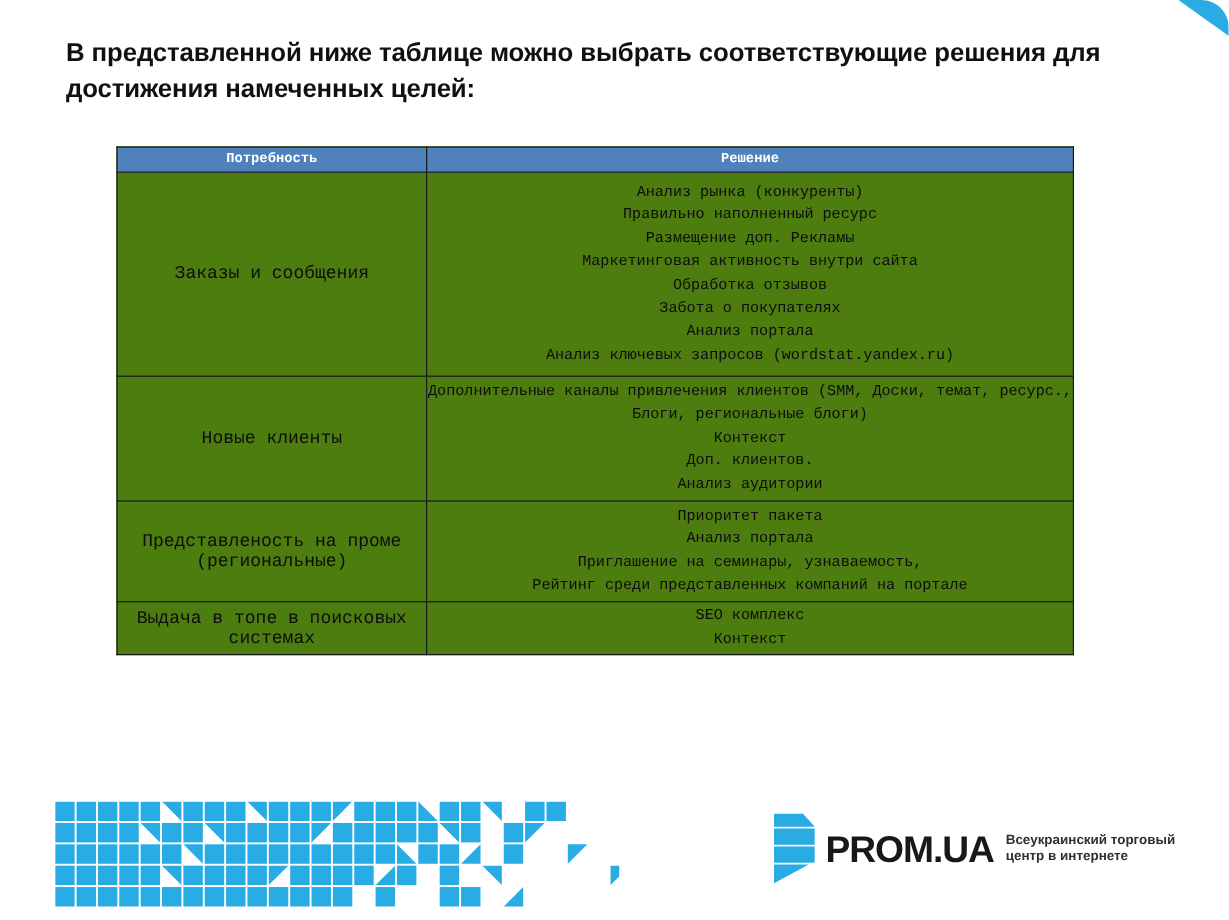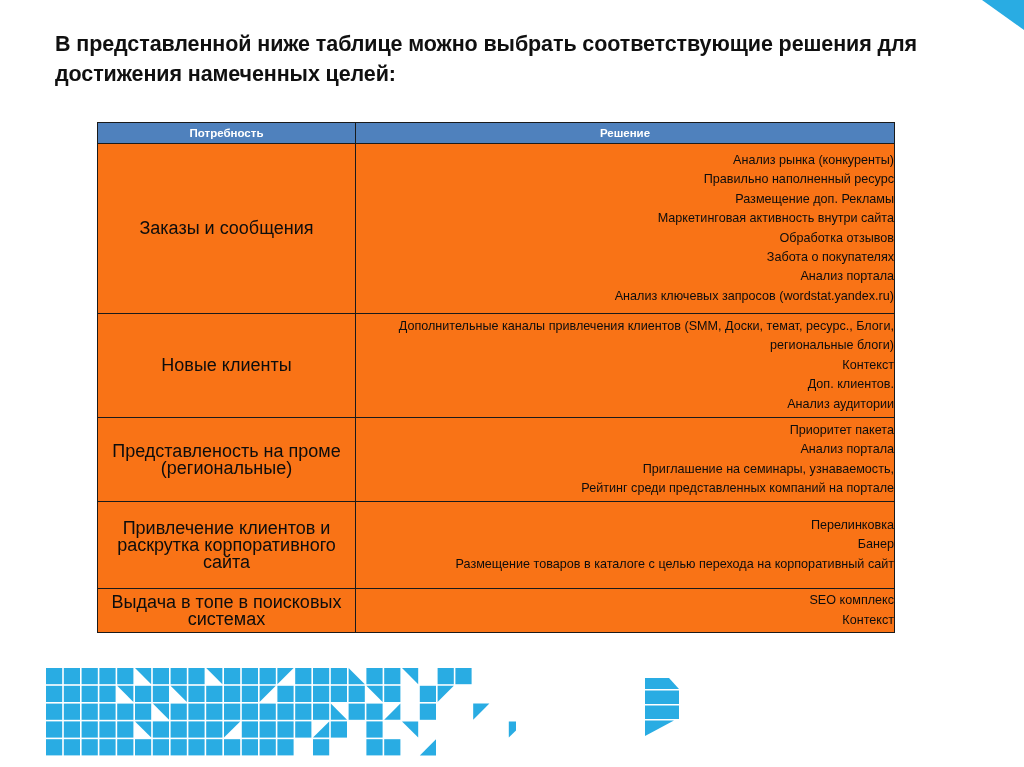--- a/index.html
+++ b/index.html
@@ -14,20 +14,21 @@
     font-family: "Liberation Sans", "DejaVu Sans", sans-serif;
     overflow: hidden;
     position: relative;
   }
   #slide {
     position: relative;
     width: 1024px;
     height: 767px;
     background: #ffffff;
     overflow: hidden;
+    border-radius: 23px;
   }
 
   
   .corner-triangle {
     position: absolute;
     top: 0;
     right: 0;
     width: 0;
     height: 0;
     border-top: 30px solid #29ace3;
@@ -51,21 +52,22 @@
   .table-wrap {
     position: absolute;
     left: 97px;
     top: 122px;
     width: 797px;
   }
   table.solutions {
     border-collapse: collapse;
     table-layout: fixed;
     width: 797px;
-    background: #f97316;
+    background: #4d7c0f;
+    font-family: Liberation Mono, monospace;
   }
   table.solutions col.c-need  { width: 258px; }
   table.solutions col.c-sol   { width: 539px; }
 
   table.solutions th,
   table.solutions td {
     border: 1.3px solid #1a1a1a;
     padding: 0;
     vertical-align: middle;
     color: #0d0d0d;
@@ -75,26 +77,26 @@
     color: #ffffff;
     font-size: 11.5px;
     font-weight: bold;
     text-align: center;
     height: 20px;
     line-height: 20px;
     border-color: #1a1a1a;
   }
   td.need-cell {
     text-align: center;
-    font-size: 18px;
+    font-size: 15px;
     line-height: 17px;
     padding: 2px 8px;
   }
   td.sol-cell {
-    text-align: right;
+    text-align: center;
     font-size: 12.6px;
     line-height: 19.4px;
     padding: 3px 0 3px 4px;
     vertical-align: top;
   }
   td.sol-cell .sol-line {
     display: block;
     white-space: normal;
   }
 
@@ -185,28 +187,20 @@
               <span class="sol-line">Анализ аудитории</span>
             </td>
           </tr>
           <tr style="height: 84px;">
             <td class="need-cell">Представленость на проме (региональные)</td>
             <td class="sol-cell">
               <span class="sol-line">Приоритет пакета</span>
               <span class="sol-line">Анализ портала</span>
               <span class="sol-line">Приглашение на семинары, узнаваемость,</span>
               <span class="sol-line">Рейтинг среди представленных компаний на портале</span>
-            </td>
-          </tr>
-          <tr style="height: 87px;">
-            <td class="need-cell">Привлечение клиентов и раскрутка корпоративного сайта</td>
-            <td class="sol-cell">
-              <span class="sol-line">Перелинковка</span>
-              <span class="sol-line">Банер</span>
-              <span class="sol-line">Размещение товаров  в каталоге с целью перехода на корпоративный сайт</span>
             </td>
           </tr>
           <tr style="height: 44px;">
             <td class="need-cell">Выдача в топе в поисковых системах</td>
             <td class="sol-cell">
               <span class="sol-line">SEO комплекс</span>
               <span class="sol-line">Контекст</span>
             </td>
           </tr>
         </tbody>
@@ -327,15 +321,20 @@
 
   <div class="prom-logo">
     <span class="prom-mark">
       <svg viewBox="0 0 34 58" width="34" height="58" aria-hidden="true">
         <polygon points="0,0 24,0 34,11 0,11" fill="#29ace3"></polygon>
         <polygon points="0,12.5 34,12.5 34,26 0,26" fill="#29ace3"></polygon>
         <polygon points="0,27.5 34,27.5 34,41 0,41" fill="#29ace3"></polygon>
         <polygon points="0,42.5 29,42.5 0,58" fill="#29ace3"></polygon>
       </svg>
     </span>
+    <span class="prom-wordmark">PROM.UA</span>
+    <span class="prom-tagline">
+      <span>Всеукраинский торговый</span><br>
+      <span>центр в интернете</span>
+    </span>
   </div>
 
 </div>
 
 </body></html>

